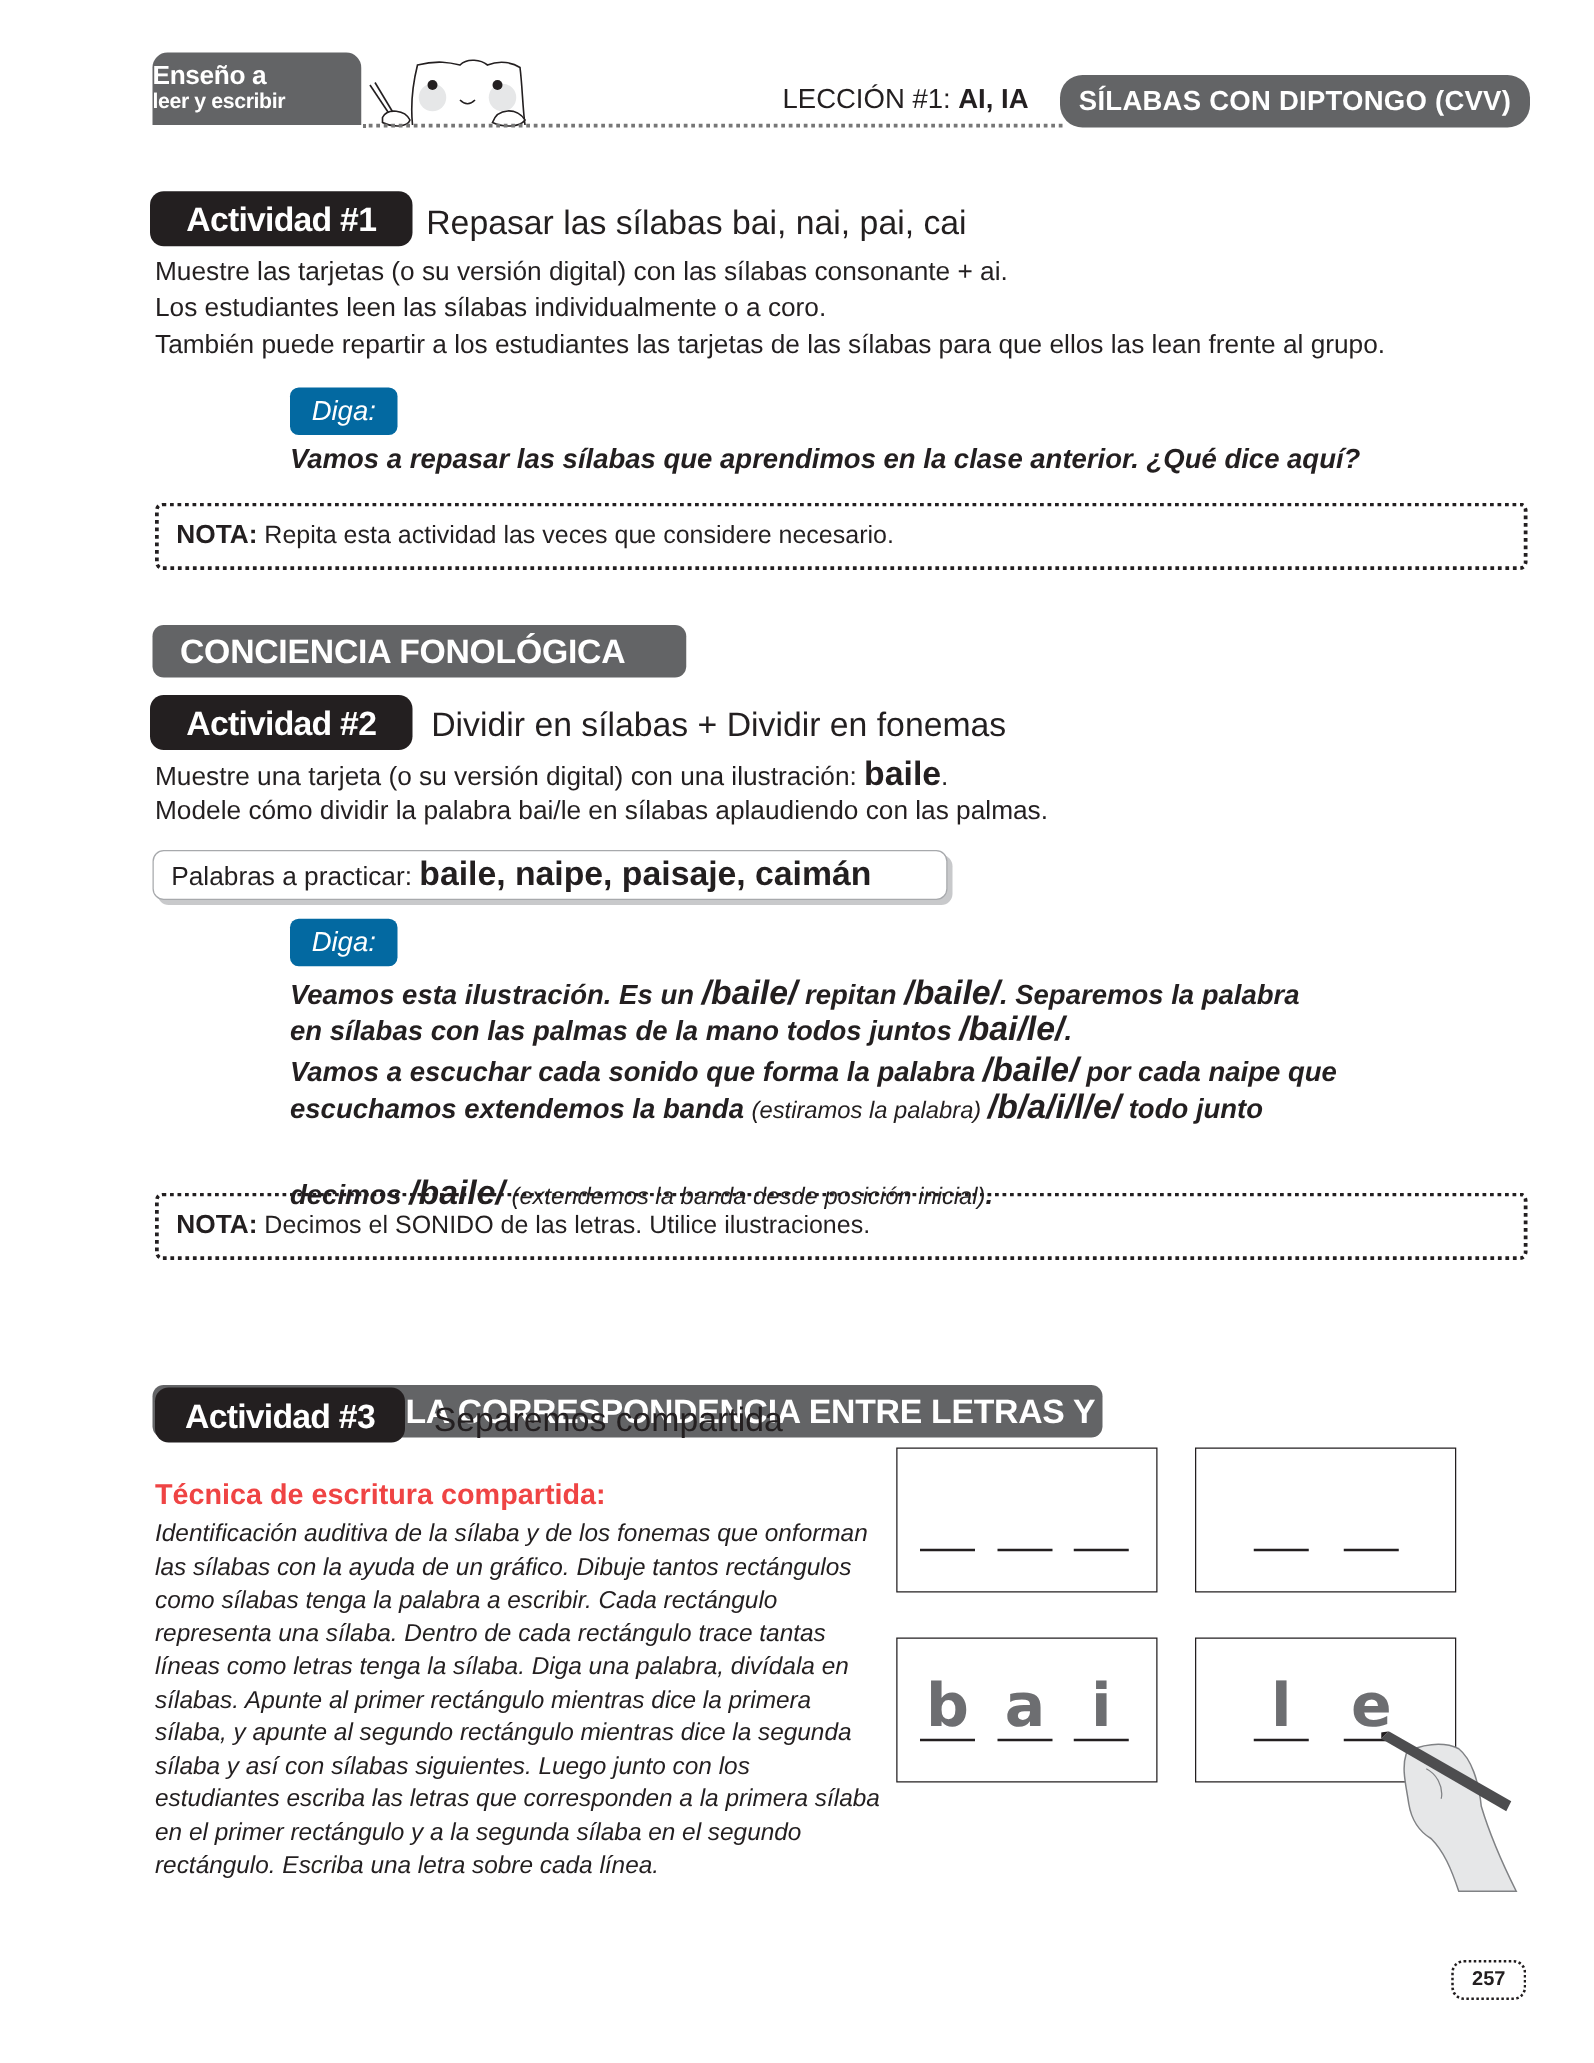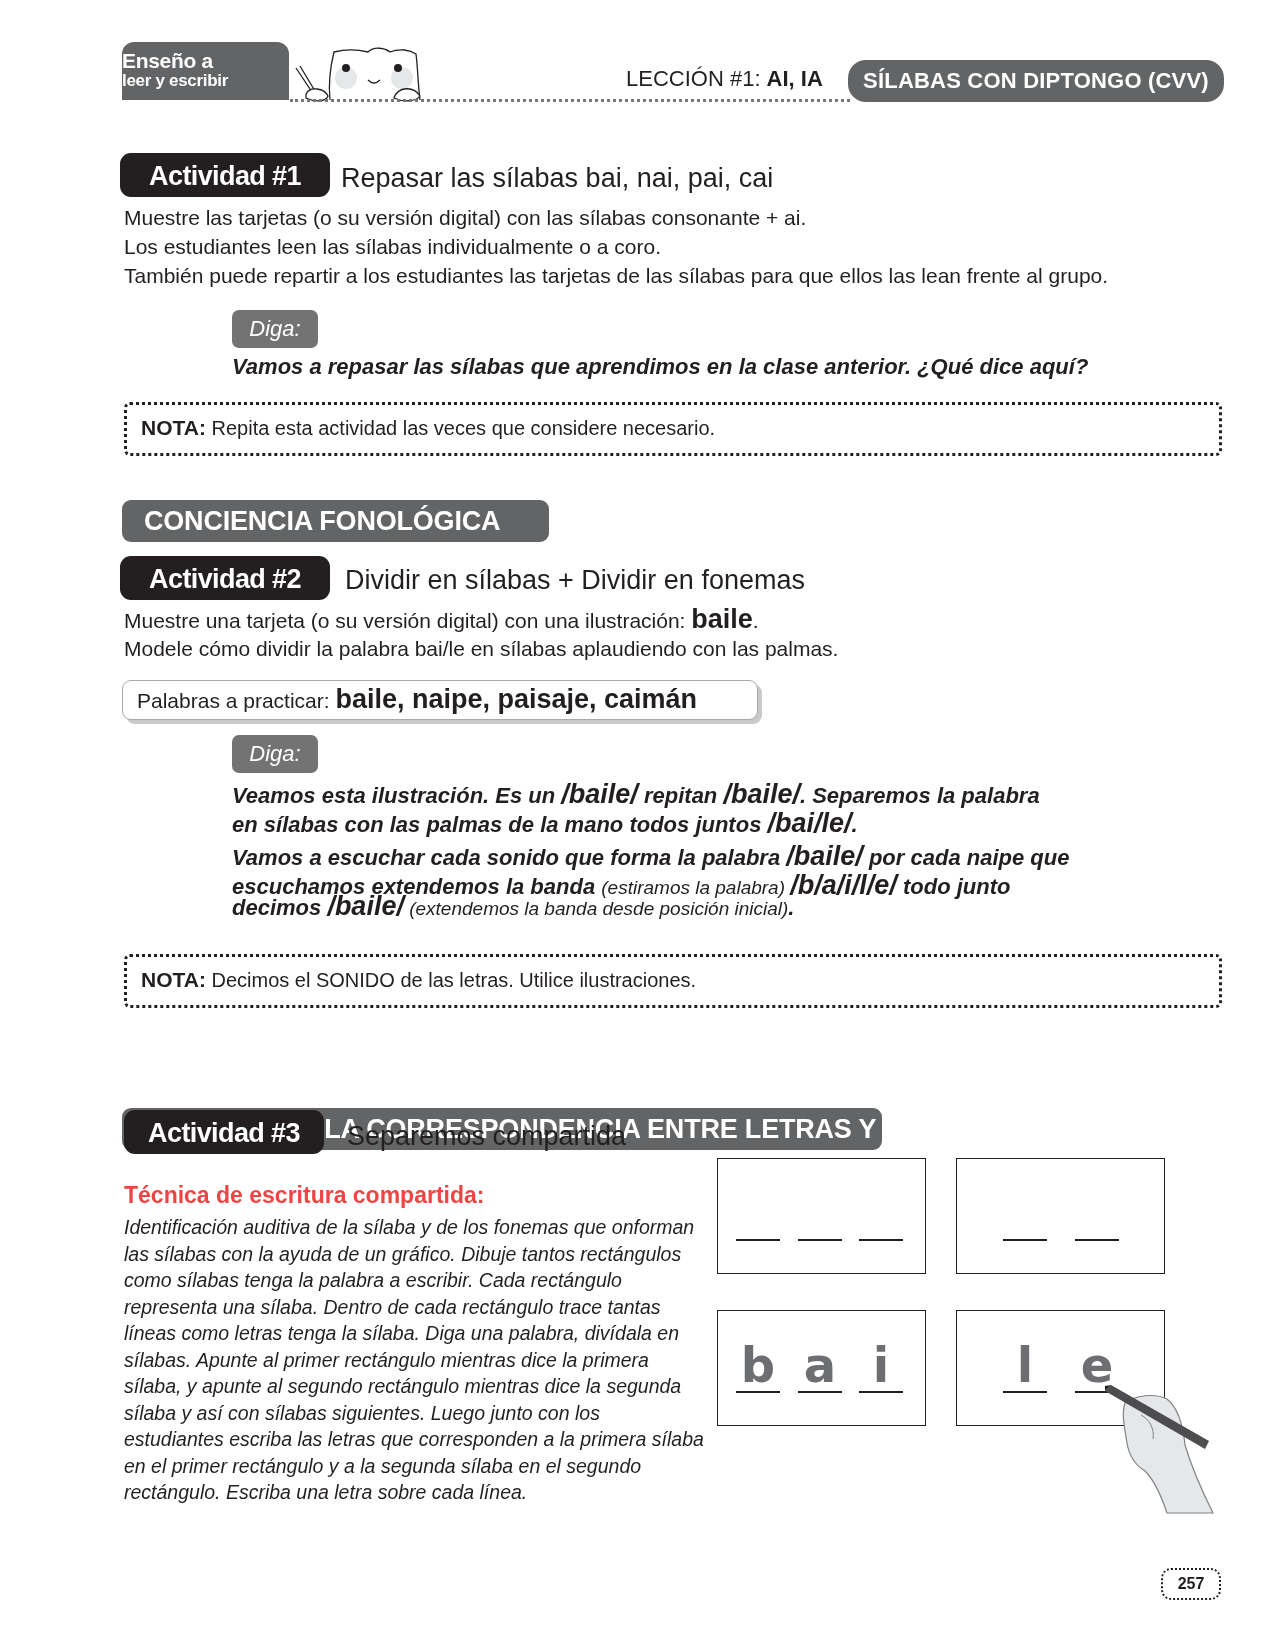--- a/index.html
+++ b/index.html
@@ -15,21 +15,21 @@
   .lesson { position: absolute; left: 626px; top: 64px; font-size: 22px; line-height: 30px; color: #231f20; }
   .lesson b { font-weight: bold; }
   .topic-badge { position: absolute; left: 848px; top: 60px; width: 376px; height: 42px; background: #636466; border-radius: 18px; color: #ffffff; font-weight: bold; font-size: 22px; line-height: 42px; text-align: center; letter-spacing: 0.2px; }
 
   
   .act-badge { position: absolute; height: 44px; background: #231f20; color: #fff; border-radius: 11px; font-weight: bold; font-size: 27px; line-height: 46px; text-align: center; letter-spacing: -0.6px; }
   .act-title { position: absolute; font-size: 27px; line-height: 34px; color: #231f20; }
   .para { position: absolute; left: 124px; font-size: 21px; line-height: 29.5px; color: #231f20; }
   .para b.big { font-size: 27px; font-weight: bold; }
 
-  .diga { position: absolute; left: 232px; width: 86px; height: 38px; background: #737373; border-radius: 7px; color: #fff; font-style: italic; font-size: 22px; line-height: 38px; text-align: center; }
+  .diga { position: absolute; left: 232px; width: 86px; height: 38px; background: #0369a1; border-radius: 7px; color: #fff; font-style: italic; font-size: 22px; line-height: 38px; text-align: center; }
   .say { position: absolute; left: 232px; font-style: italic; font-weight: bold; font-size: 22px; line-height: 29.5px; color: #231f20; }
   .say .bigb { font-size: 27px; font-weight: bold; }
   .say .plain { font-weight: normal; font-size: 19px; text-align: center; }
 
   .note { position: absolute; left: 124px; width: 1098px; height: 54px; border: 3px dotted #231f20; border-radius: 6px; font-size: 20px; line-height: 46px; padding-left: 14px; }
   .note b { font-weight: bold; font-size: 21px; }
 
   .section { position: absolute; left: 122px; height: 42px; background: #636466; color: #fff; font-weight: bold; font-size: 27px; line-height: 42px; border-radius: 9px; padding-left: 22px; letter-spacing: -0.2px; }
 
   .practice { position: absolute; left: 122px; top: 680px; width: 636px; height: 40px; border: 1.5px solid #a7a9ac; border-radius: 9px; box-shadow: 4px 4px 0 #c8c9cb; font-size: 21px; line-height: 36px; padding-left: 14px; background: #fff; }
@@ -85,21 +85,21 @@
 <div class="act-title" style="left:345px; top:563px;">Dividir en sílabas + Dividir en fonemas</div>
 <div class="para" style="top:605px;"><span>Muestre una tarjeta (o su versión digital) con una ilustración: </span><b class="big">baile</b><span>.</span></div>
 <div class="para" style="top:634px;">Modele cómo dividir la palabra bai/le en sílabas aplaudiendo con las palmas.</div>
 <div class="practice"><span>Palabras a practicar: </span><b>baile, naipe, paisaje, caimán</b></div>
 
 <div class="diga" style="top:735px;">Diga:</div>
 <div class="say" style="top:780px;text-align:right;"><span>Veamos esta ilustración. Es un </span><span class="bigb">/baile/</span><span> repitan </span><span class="bigb">/baile/</span><span>. Separemos la palabra</span></div>
 <div class="say" style="top:809px;"><span>en sílabas con las palmas de la mano todos juntos </span><span class="bigb">/bai/le/</span><span>.</span></div>
 <div class="say" style="top:842px;"><span>Vamos a escuchar cada sonido que forma la palabra </span><span class="bigb">/baile/</span><span> por cada naipe que</span></div>
 <div class="say" style="top:871px;"><span>escuchamos extendemos la banda </span><span class="plain">(estiramos la palabra) </span><span class="bigb">/b/a/i/l/e/</span><span> todo junto</span></div>
-<div class="say" style="top:892px;font-style:italic;"><span>decimos </span><span class="bigb">/baile/</span><span class="plain"> (extendemos la banda desde posición inicial)</span><span>.</span></div>
+<div class="say" style="top:940px;font-style:italic;"><span>decimos </span><span class="bigb">/baile/</span><span class="plain"> (extendemos la banda desde posición inicial)</span><span>.</span></div>
 
 <div class="note" style="top:954px;"><b>NOTA:</b><span> Decimos el SONIDO de las letras. Utilice ilustraciones.</span></div>
 
 <div class="section" style="top:1108px; width:760px;padding-left:16px;">ESTABLECER LA CORRESPONDENCIA ENTRE LETRAS Y SONIDOS</div>
 
 <div class="act-badge" style="left:124px; top:1110px; width:200px;">Actividad #3</div>
 <div class="act-title" style="left:347px; top:1119px;">Separemos compartida</div>
 <div class="tech-title">Técnica de escritura compartida:</div>
 <div class="tech-body">Identificación auditiva de la sílaba y de los fonemas que onforman las sílabas con la ayuda de un gráfico. Dibuje tantos rectángulos como sílabas tenga la palabra a escribir. Cada rectángulo representa una sílaba. Dentro de cada rectángulo trace tantas líneas como letras tenga la sílaba. Diga una palabra, divídala en sílabas. Apunte al primer rectángulo mientras dice la primera sílaba, y apunte al segundo rectángulo mientras dice la segunda sílaba y así con sílabas siguientes. Luego junto con los estudiantes escriba las letras que corresponden a la primera sílaba en el primer rectángulo y a la segunda sílaba en el segundo rectángulo. Escriba una letra sobre cada línea.</div>
 

